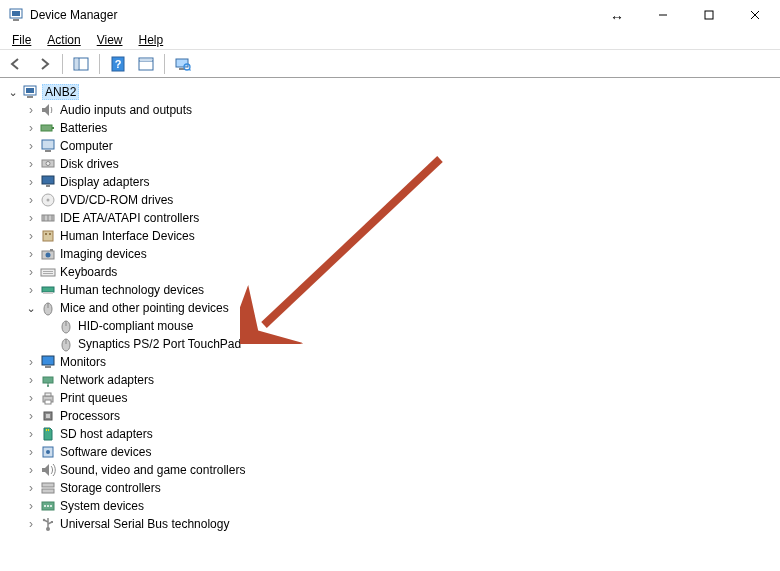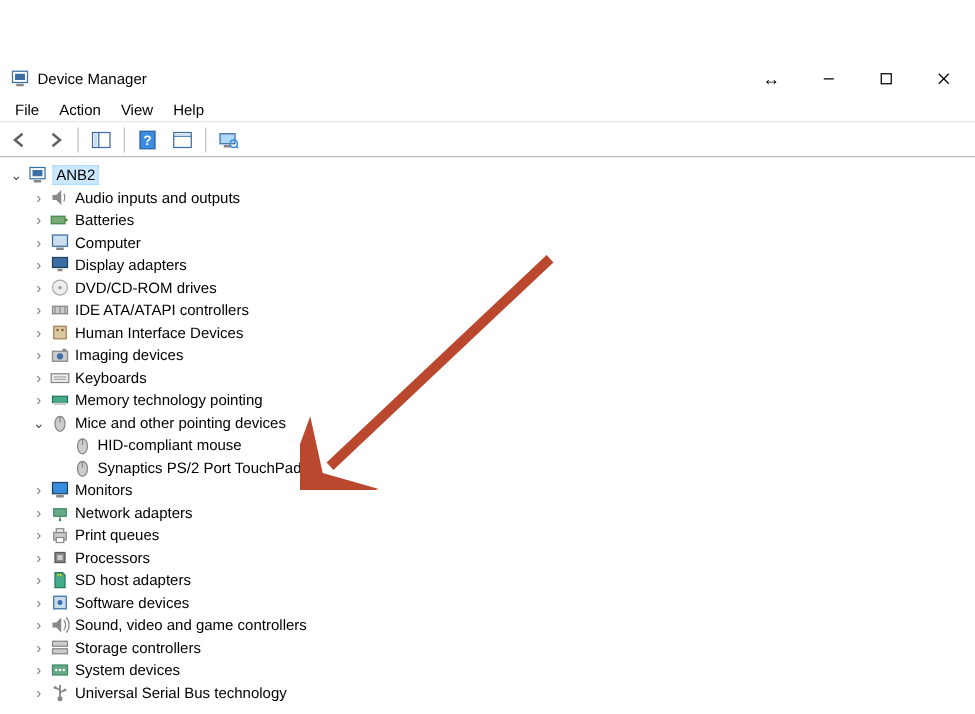--- a/index.html
+++ b/index.html
@@ -11,21 +11,20 @@
     height: 571px;
     overflow: hidden;
     color: #000;
   }
   .titlebar {
     height: 30px;
     display: flex;
     align-items: center;
     padding: 0 2px 0 8px;
     border-bottom: 1px solid #fff;
-    margin-top: 48px;
   }
   .titlebar-icon {
     width: 16px; height: 16px;
     display: inline-flex; align-items: center; justify-content: center;
     margin-right: 6px;
   }
   .titlebar-title { font-size: 12px; }
   .titlebar-spacer { flex: 1; }
   .win-btn {
     width: 46px; height: 30px;
@@ -41,20 +40,21 @@
     height: 20px;
     display: flex;
     align-items: center;
     padding: 0 4px;
     gap: 0;
     border-bottom: 1px solid #e1e1e1;
   }
   .menu-item {
     padding: 2px 8px;
     font-size: 12px;
+    text-decoration: underline;
   }
   .toolbar {
     height: 28px;
     display: flex;
     align-items: center;
     gap: 4px;
     padding: 0 4px;
     border-bottom: 1px solid #a0a0a0;
     background: #fff;
   }
@@ -240,20 +240,32 @@
                 </svg>
               </span>
               <span class="node-label">Computer</span>
             </div>
           </li>
           <li>
             <div class="node">
               <span class="expander closed"></span>
               <span class="node-icon">
                 <svg width="16" height="16" viewBox="0 0 16 16">
+                  <rect x="2" y="4" width="12" height="7" fill="#ccc" stroke="#888"></rect>
+                  <circle cx="8" cy="7.5" r="2" fill="#eee" stroke="#888"></circle>
+                </svg>
+              </span>
+              <span class="node-label">Disk drives</span>
+            </div>
+          </li>
+          <li>
+            <div class="node">
+              <span class="expander closed"></span>
+              <span class="node-icon">
+                <svg width="16" height="16" viewBox="0 0 16 16">
                   <rect x="2" y="2" width="12" height="8" fill="#3a6ea5" stroke="#204060"></rect>
                   <rect x="6" y="11" width="4" height="2" fill="#888"></rect>
                 </svg>
               </span>
               <span class="node-label">Display adapters</span>
             </div>
           </li>
           <li>
             <div class="node">
               <span class="expander closed"></span>
@@ -322,21 +334,21 @@
           </li>
           <li>
             <div class="node">
               <span class="expander closed"></span>
               <span class="node-icon">
                 <svg width="16" height="16" viewBox="0 0 16 16">
                   <rect x="2" y="5" width="12" height="5" fill="#4a8" stroke="#276"></rect>
                   <rect x="3" y="10" width="10" height="2" fill="#ccc"></rect>
                 </svg>
               </span>
-              <span class="node-label">Memory technology pointing</span>
+              <span class="node-label">Human technology devices</span>
             </div>
           </li>
           <li>
             <div class="node">
               <span class="expander open"></span>
               <span class="node-icon">
                 <svg width="16" height="16" viewBox="0 0 16 16">
                   <ellipse cx="8" cy="9" rx="4" ry="6" fill="#ccc" stroke="#888"></ellipse>
                   <line x1="8" y1="3" x2="8" y2="8" stroke="#888"></line>
                 </svg>

